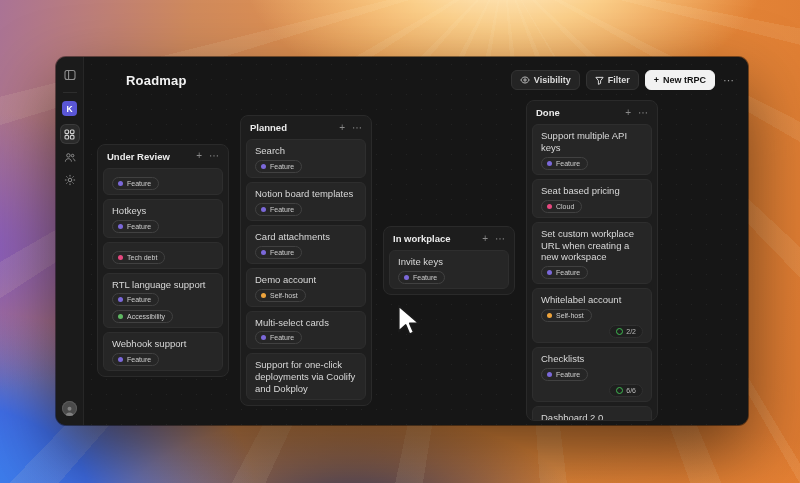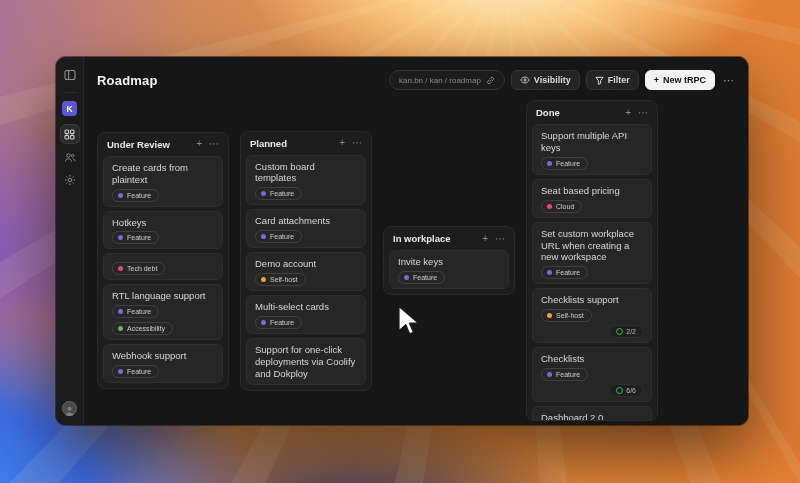--- a/index.html
+++ b/index.html
@@ -34,21 +34,21 @@
     font-size:8.5px; font-weight:700; display:flex; align-items:center; justify-content:center; margin-bottom:9px; cursor:pointer; }
   .sb-nav { display:flex; flex-direction:column; gap:5px; align-items:center; }
   .sb-spacer { flex:1; }
   .user-avatar { width:15px; height:15px; border-radius:50%; background:#4a4a4a; overflow:hidden;
     display:flex; align-items:flex-end; justify-content:center; cursor:pointer; box-shadow:inset 0 0 0 1px #5a5a5a; }
 
   
   .main { flex:1; min-width:0; display:flex; flex-direction:column; background-color:#161616;
     background-image:radial-gradient(circle, #232323 0.8px, transparent 0.9px); background-size:15px 15px; }
   .topbar { display:flex; align-items:center; justify-content:space-between; padding:13px 12px 8px 13px; }
-  .page-title { font-size:13px; font-weight:700; color:#f2f2f2; letter-spacing:.2px; }
+  .page-title { font-size:13px; font-weight:700; color:#f2f2f2; letter-spacing:.2px;margin-left:29px; }
   .controls { display:flex; align-items:center; gap:6px; }
   .breadcrumb { display:inline-flex; align-items:center; gap:5px; height:20px; padding:0 9px;
     border:1px solid #343434; border-radius:999px; color:#8d8d8d; font-size:8px; cursor:pointer; background:#1c1c1c; }
   .tb-btn { display:inline-flex; align-items:center; gap:4px; height:20px; padding:0 8px;
     background:#242424; border:1px solid #333; border-radius:6px; color:#dcdcdc; font-size:9px; font-weight:700;
     font-family:"Liberation Sans", sans-serif; cursor:pointer; }
   .tb-btn.primary { background:#f2f2f2; border-color:#f2f2f2; color:#111; }
   .tb-more { background:transparent; border:none; color:#9a9a9a; font-size:11px; cursor:pointer; padding:0 2px; }
 
   
@@ -117,26 +117,20 @@
           <circle cx="5.5" cy="3.8" r="2"></circle>
             <path d="M1.2 11c.4-2.2 2.2-3.4 4.3-3.4s3.9 1.2 4.3 3.4z"></path>
         </svg>
       </div>
     </aside>
 
     <main class="main">
       <header class="topbar">
         <h1 class="page-title">Roadmap</h1>
         <div class="controls">
-          <div class="breadcrumb">
-            <span>kan.bn / kan / roadmap</span>
-            <svg width="9" height="9" viewBox="0 0 10 10" fill="none" stroke="#8d8d8d" stroke-width="1.1" stroke-linecap="round">
-              <path d="M4.2 5.8 5.8 4.2M3.2 4.6 2 5.8a1.8 1.8 0 0 0 2.5 2.5l1.2-1.2M6.8 5.4 8 4.2A1.8 1.8 0 0 0 5.5 1.7L4.3 2.9"></path>
-            </svg>
-          </div>
           <button class="tb-btn">
             <svg width="10" height="8" viewBox="0 0 12 9" fill="none" stroke="currentColor" stroke-width="1">
               <path d="M1 4.5C2.3 2 4 .9 6 .9S9.7 2 11 4.5C9.7 7 8 8.1 6 8.1S2.3 7 1 4.5Z"></path>
                 <circle cx="6" cy="4.5" r="1.4"></circle>
             </svg>
             <span>Visibility</span>
           </button>
           <button class="tb-btn">
             <svg width="9" height="9" viewBox="0 0 10 10" fill="none" stroke="currentColor" stroke-width="1.1" stroke-linejoin="round">
               <path d="M1 1.5h8L6.2 5.2v3L3.8 9.3V5.2Z"></path>
@@ -153,21 +147,20 @@
 
       <div class="board">
           <section class="column">
             <div class="col-header">
               <span class="col-title">Under Review</span>
               <button class="col-act">+</button>
               <button class="col-act">⋯</button>
             </div>
             <div class="cards">
               <article class="card">
-                <div class="card-title">Create cards from plaintext</div>
                 <div class="chips">
                   <span class="chip">
                     <span class="chip-dot" style="background: rgb(123, 104, 217);"></span>
                     <span>Feature</span>
                   </span>
                 </div>
               </article>
               <article class="card">
                 <div class="card-title">Hotkeys</div>
                 <div class="chips">
@@ -210,21 +203,30 @@
             </div>
           </section>
           <section class="column">
             <div class="col-header">
               <span class="col-title">Planned</span>
               <button class="col-act">+</button>
               <button class="col-act">⋯</button>
             </div>
             <div class="cards">
               <article class="card">
-                <div class="card-title">Custom board templates</div>
+                <div class="card-title">Search</div>
+                <div class="chips">
+                  <span class="chip">
+                    <span class="chip-dot" style="background: rgb(123, 104, 217);"></span>
+                    <span>Feature</span>
+                  </span>
+                </div>
+              </article>
+              <article class="card">
+                <div class="card-title">Notion board templates</div>
                 <div class="chips">
                   <span class="chip">
                     <span class="chip-dot" style="background: rgb(123, 104, 217);"></span>
                     <span>Feature</span>
                   </span>
                 </div>
               </article>
               <article class="card">
                 <div class="card-title">Card attachments</div>
                 <div class="chips">
@@ -303,21 +305,21 @@
               <article class="card">
                 <div class="card-title">Set custom workplace URL when creating a new workspace</div>
                 <div class="chips">
                   <span class="chip">
                     <span class="chip-dot" style="background: rgb(123, 104, 217);"></span>
                     <span>Feature</span>
                   </span>
                 </div>
               </article>
               <article class="card">
-                <div class="card-title">Checklists support</div>
+                <div class="card-title">Whitelabel account</div>
                 <div class="chips">
                   <span class="chip">
                     <span class="chip-dot" style="background: rgb(237, 163, 60);"></span>
                     <span>Self-host</span>
                   </span>
                 </div>
                 <div class="badge-row">
                   <span class="check-badge">
                     <span class="check-ring" style="border-color: rgb(63, 185, 80);"></span>
                     <span>2/2</span>

